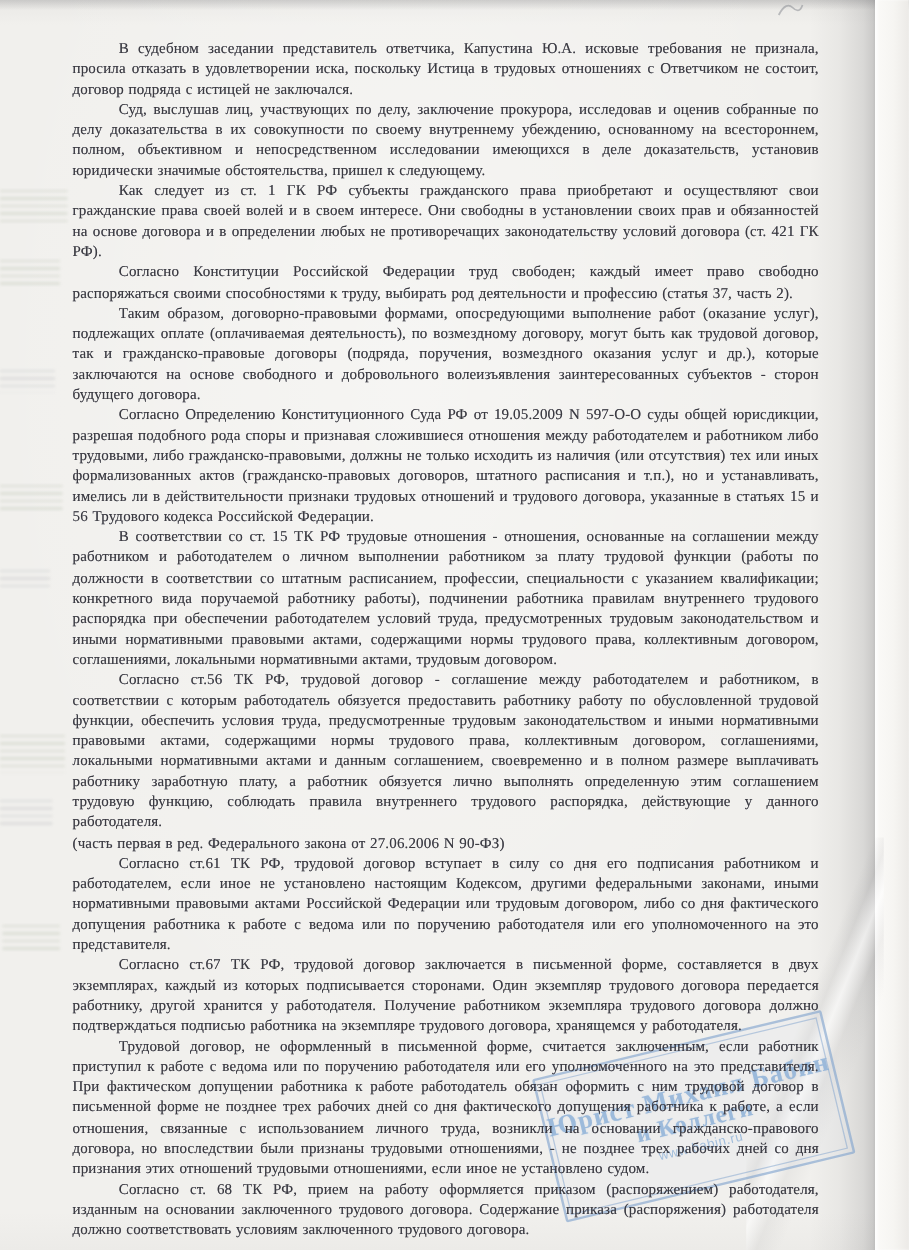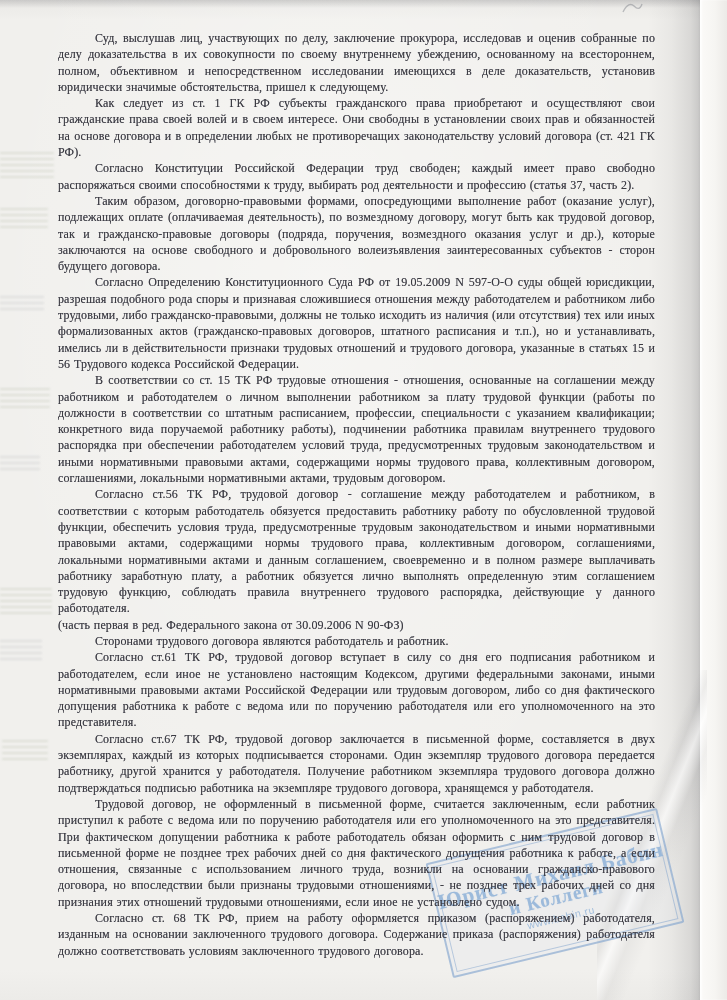--- a/index.html
+++ b/index.html
@@ -123,29 +123,29 @@
     <path d="M3 12 C 7 4, 11 3, 14 6 S 20 10, 22 4" fill="none" stroke="#84878e" stroke-width="1.4"></path>
   </svg>
 
   <div class="stamp">
     <span class="big">Юрист Михаил Бабин</span>
     <span class="big second">и Коллеги</span>
     <span class="url">www.babin.ru</span>
   </div>
 
   <div class="textblock">
+      <p class="para">В судебном заседании представитель ответчика, Капустина Ю.А. исковые требования не признала, просила отказать в удовлетворении иска, поскольку Истица в трудовых отношениях с Ответчиком не состоит, договор подряда с истицей не заключался.</p>
       <p class="para">Суд, выслушав лиц, участвующих по делу, заключение прокурора, исследовав и оценив собранные по делу доказательства в их совокупности по своему внутреннему  убеждению, основанному на всестороннем, полном, объективном и непосредственном исследовании имеющихся в деле доказательств, установив юридически значимые обстоятельства, пришел к следующему.</p>
       <p class="para">Как следует из ст. 1 ГК РФ субъекты гражданского права приобретают и осуществляют свои гражданские права своей волей и в своем интересе. Они свободны в установлении своих прав и обязанностей на основе договора и в определении любых не противоречащих законодательству условий договора (ст. 421 ГК РФ).</p>
       <p class="para">Согласно Конституции Российской Федерации труд свободен; каждый имеет право свободно распоряжаться своими способностями к труду, выбирать род деятельности и профессию (статья 37, часть 2).</p>
       <p class="para">Таким образом, договорно-правовыми формами, опосредующими выполнение работ (оказание услуг), подлежащих оплате (оплачиваемая деятельность), по возмездному договору, могут быть как трудовой договор, так и гражданско-правовые договоры (подряда, поручения, возмездного оказания услуг и др.), которые заключаются на основе свободного и добровольного волеизъявления заинтересованных субъектов - сторон будущего договора.</p>
       <p class="para">Согласно Определению Конституционного Суда РФ от 19.05.2009 N 597-О-О суды общей юрисдикции, разрешая подобного рода споры и признавая сложившиеся отношения между работодателем и работником либо трудовыми, либо гражданско-правовыми, должны не только исходить из наличия (или отсутствия) тех или иных формализованных актов (гражданско-правовых договоров, штатного расписания и т.п.), но и устанавливать, имелись ли в действительности признаки трудовых отношений и трудового договора, указанные в статьях 15 и 56 Трудового кодекса Российской Федерации.</p>
       <p class="para">В соответствии со ст. 15 ТК РФ трудовые отношения - отношения, основанные на соглашении между работником и работодателем о личном выполнении работником за плату трудовой функции (работы по должности в соответствии со штатным расписанием, профессии, специальности с указанием квалификации; конкретного вида поручаемой работнику работы), подчинении работника правилам внутреннего трудового распорядка при обеспечении работодателем условий труда, предусмотренных трудовым законодательством и иными нормативными правовыми актами, содержащими нормы трудового права, коллективным договором, соглашениями, локальными нормативными актами, трудовым договором.</p>
       <p class="para">Согласно ст.56 ТК РФ, трудовой договор - соглашение между работодателем и работником, в соответствии с которым работодатель обязуется предоставить работнику работу по обусловленной трудовой функции, обеспечить условия труда, предусмотренные трудовым законодательством и иными нормативными правовыми актами, содержащими нормы трудового права, коллективным договором, соглашениями, локальными нормативными актами и данным соглашением, своевременно и в полном размере выплачивать работнику заработную плату, а работник обязуется лично выполнять определенную этим соглашением трудовую функцию, соблюдать правила внутреннего трудового распорядка, действующие у данного работодателя.</p>
-      <p class="para flush">(часть первая в ред. Федерального закона от 30.09.2006 N 90-ФЗ)</p>
-      <p class="para">Сторонами трудового договора являются работодатель и работник.</p>
+      <p class="para flush">(часть первая в ред. Федерального закона от 27.06.2006 N 90-ФЗ)</p>
       <p class="para">Согласно ст.61 ТК РФ,  трудовой договор вступает в силу со дня его подписания работником и работодателем, если иное не установлено настоящим Кодексом, другими федеральными законами, иными нормативными правовыми актами Российской Федерации или трудовым договором, либо со дня фактического допущения работника к работе с ведома или по поручению работодателя или его уполномоченного на это представителя.</p>
       <p class="para">Согласно ст.67 ТК РФ, трудовой договор заключается в письменной форме, составляется в двух экземплярах, каждый из которых подписывается сторонами. Один экземпляр трудового договора передается работнику, другой хранится у работодателя. Получение работником экземпляра трудового договора должно подтверждаться подписью работника на экземпляре трудового договора, хранящемся у работодателя.</p>
       <p class="para">Трудовой договор, не оформленный в письменной форме, считается заключенным, если работник приступил к работе с ведома или по поручению работодателя или его уполномоченного на это представителя. При фактическом допущении работника к работе работодатель обязан оформить с ним трудовой договор в письменной форме не позднее трех рабочих дней со дня фактического допущения работника к работе, а если отношения, связанные с использованием личного труда, возникли на основании гражданско-правового договора, но впоследствии были признаны трудовыми отношениями, - не позднее трех рабочих дней со дня признания этих отношений трудовыми отношениями, если иное не установлено судом.</p>
       <p class="para">Согласно ст. 68 ТК РФ, прием на работу оформляется приказом (распоряжением) работодателя, изданным на основании заключенного трудового договора. Содержание приказа (распоряжения) работодателя должно соответствовать условиям заключенного трудового договора.</p>
     </div>
 
   <div class="edge-shadow"></div>
   <div class="backing-strip"></div>
   <div class="page-curl"></div>
 

